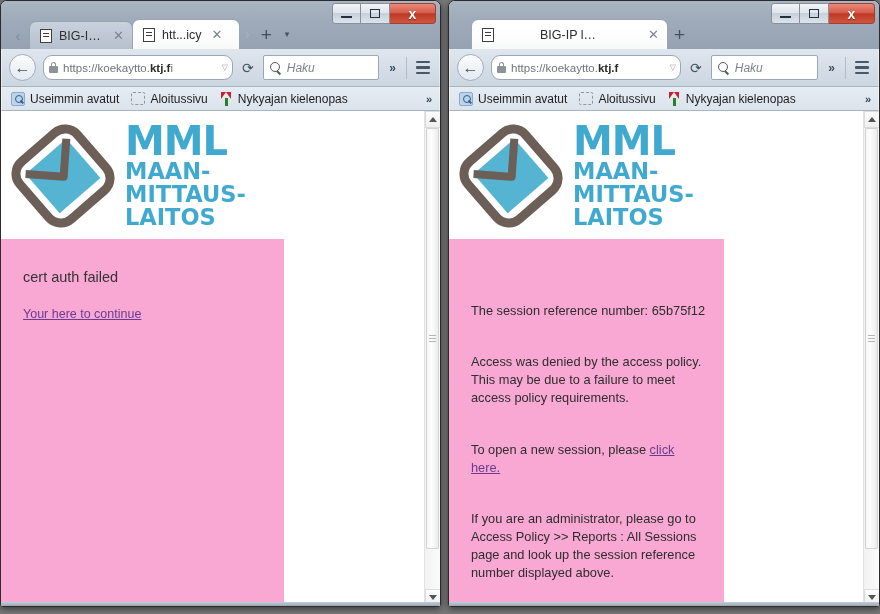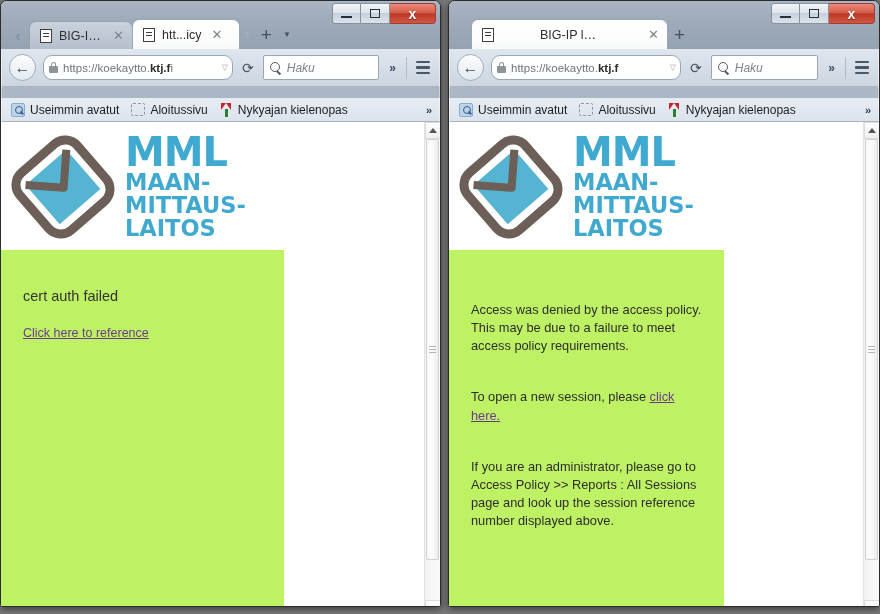--- a/index.html
+++ b/index.html
@@ -116,40 +116,40 @@
   .srch-ph { font-size:12px; color:#7d8489; font-style:italic; }
   .chev2 { color:#3c4d63; font-size:12px; font-weight:bold; padding:0 3px; flex:0 0 auto; }
   .vsep { width:1px; height:22px; background:#b2bcc7; flex:0 0 auto; }
   .hamb { width:18px; padding:0 2px; flex:0 0 auto; }
   .hamb span { display:block; height:2.6px; background:#495869; margin:3px 0; border-radius:1px; }
 
   
   .bmbar {
     height:24px; display:flex; align-items:center; gap:4px; padding:0 6px;
     background:linear-gradient(to bottom,#e6ecf3 0%, #dbe3ec 100%);
-    border-bottom:1px solid #a9b4c0; font-size:12px; color:#1d1d1d;margin-top:11px;
+    border-bottom:1px solid #a9b4c0; font-size:12px; color:#1d1d1d;
   }
   .bm { display:flex; align-items:center; gap:5px; padding:1px 4px; white-space:nowrap; }
   .bm-ico-hist { width:14px; height:14px; background:#bcd3ea; border:1px solid #8fa9c4; border-radius:2px; position:relative; flex:0 0 auto; }
   .bm-ico-hist::before { content:""; position:absolute; top:2.5px; left:2.5px; width:6px; height:6px; border:1.6px solid #2f5d8e; border-radius:50%; }
   .bm-ico-hist::after { content:""; position:absolute; top:8.5px; left:8px; width:4px; height:1.6px; background:#2f5d8e; transform:rotate(45deg); }
   .bm-ico-dash { width:14px; height:13px; border:1.4px dashed #8e98a3; border-radius:2px; flex:0 0 auto; }
   .bm-ico-y { width:13px; height:14px; position:relative; flex:0 0 auto; }
   .bm-ico-y::before { content:""; position:absolute; top:0; left:1px; width:0; height:0;
       border-left:5.5px solid #c3232b; border-right:5.5px solid #c3232b; border-bottom:7px solid transparent; }
   .bm-ico-y::after { content:""; position:absolute; bottom:0; left:5px; width:3px; height:8px; background:#2e7d32; }
   .bm-more { margin-left:auto; color:#2f3e4f; font-size:11px; font-weight:bold; padding-right:2px; }
 
   
   .viewport { position:relative; background:#ffffff; overflow:hidden; }
   .win-left  .viewport { height:495px; }
   .win-right .viewport { height:495px; }
 
   .page { position:absolute; inset:0; right:16px; overflow:hidden; }
-  .page-panel { background:#bef264; min-height:100%; }
+  .page-panel { background:#f9a8d4; min-height:100%; }
   .logo-band { background:#ffffff; padding:6px 0 4px 10px; }
   .logo-wrap { display:flex; align-items:center; gap:10px; }
 
   .content-pad { padding:18px 18px 24px 22px; }
   .msg-h {
     font-size:15.5px; color:#3a3a3a; line-height:1.5; font-weight:normal;
   }
   .msg-p { font-size:12.8px; color:#2d2d2d; line-height:1.42; margin-top:33px; }
   a.vlink { color:#6b3b8f; text-decoration:underline; }
 
@@ -286,24 +286,24 @@
               </svg>
               <div>
                 <div style="color:#3fa9cf;font-size:40px;font-weight:bold;letter-spacing:-1px;line-height:.94;font-family:'DejaVu Sans',sans-serif;">MML</div>
                 <div style="color:#3fa9cf;font-size:22.5px;font-weight:bold;line-height:1.02;font-family:'DejaVu Sans',sans-serif;">MAAN-</div>
                 <div style="color:#3fa9cf;font-size:22.5px;font-weight:bold;line-height:1.02;font-family:'DejaVu Sans',sans-serif;">MITTAUS-</div>
                 <div style="color:#3fa9cf;font-size:22.5px;font-weight:bold;line-height:1.02;font-family:'DejaVu Sans',sans-serif;">LAITOS</div>
               </div>
             </div>
           </div>
 
-          <div class="content-pad" style="padding-top:38px;">
+          <div class="content-pad" style="padding-top:30px;">
             <div class="left-title">cert auth failed</div>
             <div class="left-link-wrap">
-              <a class="vlink" href="#">Click here to reference</a>
+              <a class="vlink" href="#">Your here to continue</a>
             </div>
           </div>
 
         </div>
       </div>
 
       <div class="vscroll">
         <div class="sb-btn">
             <i class="sb-arrow sb-up"></i>
           </div>
@@ -413,20 +413,21 @@
               <div>
                 <div style="color:#3fa9cf;font-size:40px;font-weight:bold;letter-spacing:-1px;line-height:.94;font-family:'DejaVu Sans',sans-serif;">MML</div>
                 <div style="color:#3fa9cf;font-size:22.5px;font-weight:bold;line-height:1.02;font-family:'DejaVu Sans',sans-serif;">MAAN-</div>
                 <div style="color:#3fa9cf;font-size:22.5px;font-weight:bold;line-height:1.02;font-family:'DejaVu Sans',sans-serif;">MITTAUS-</div>
                 <div style="color:#3fa9cf;font-size:22.5px;font-weight:bold;line-height:1.02;font-family:'DejaVu Sans',sans-serif;">LAITOS</div>
               </div>
             </div>
           </div>
 
           <div class="content-pad">
+            <div class="msg-p" style="margin-top:45px;">The session reference number:  65b75f12</div>
             <div class="msg-p" style="max-width:232px;">Access was denied by the access policy. This may be due to a failure to meet access policy requirements.</div>
             <div class="msg-p" style="max-width:240px;"><span>To open a new session, please </span><a class="vlink" href="#">click here.</a></div>
             <div class="msg-p" style="max-width:232px;">If you are an administrator, please go to Access Policy &gt;&gt; Reports : All Sessions page and look up the session reference number displayed above.</div>
           </div>
 
         </div>
       </div>
 
       <div class="vscroll">
         <div class="sb-btn">

